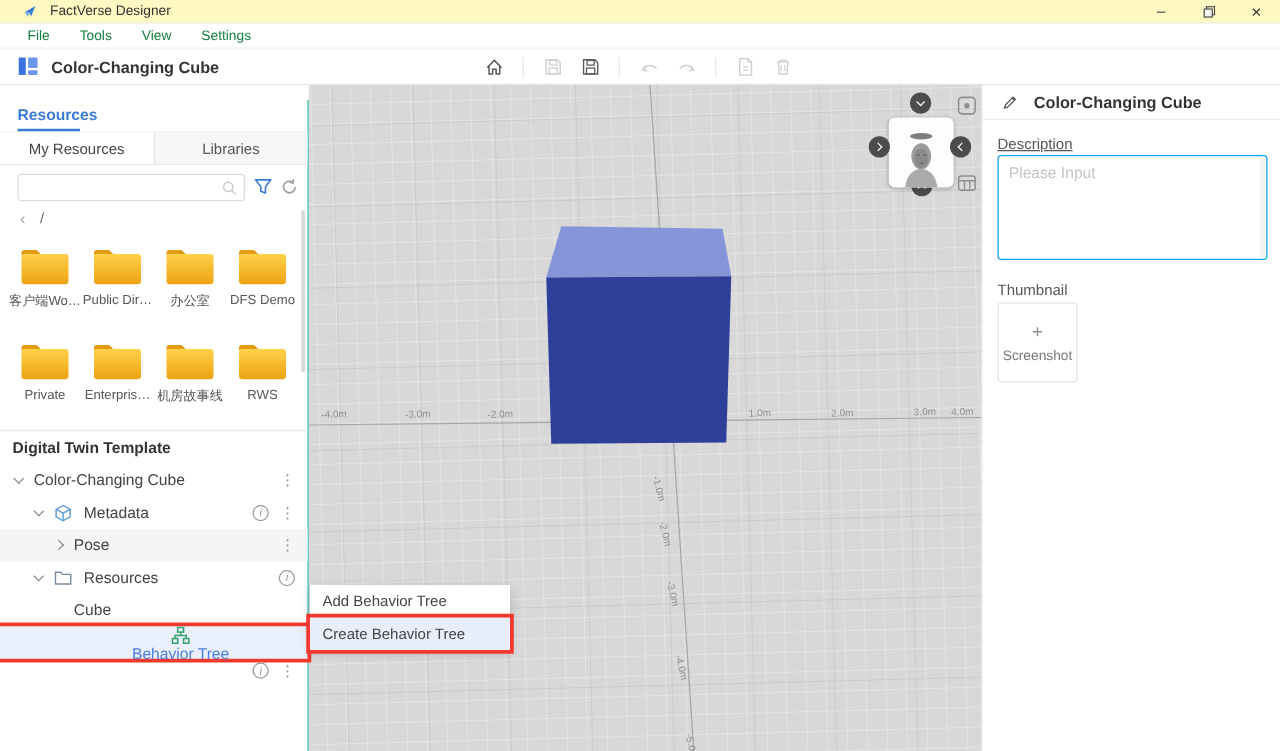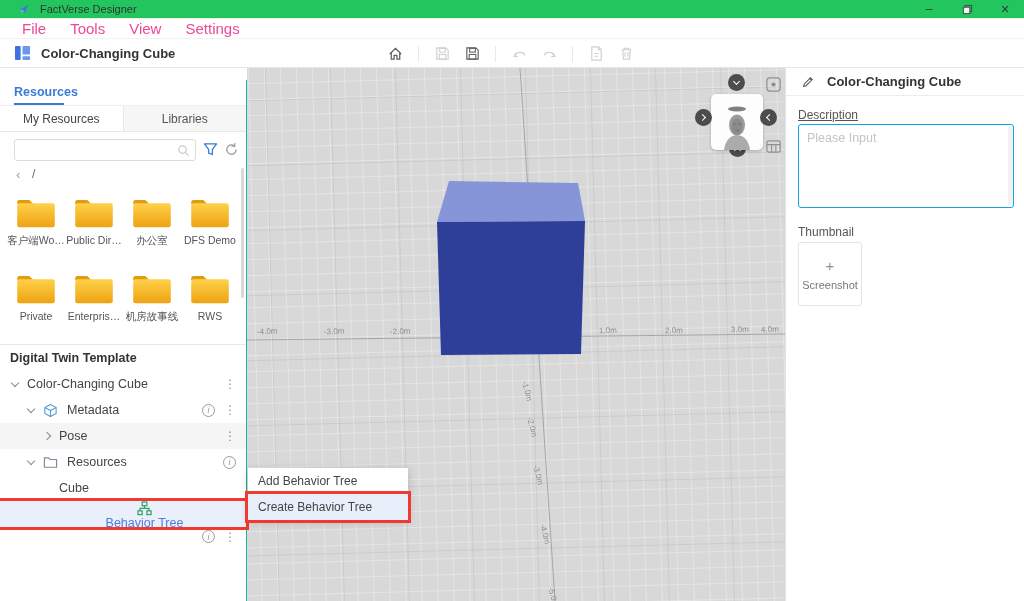--- a/index.html
+++ b/index.html
@@ -2,31 +2,31 @@
 <html style="--ann: #f2392e;"><head>
 <meta charset="utf-8">
 <style>
   * { margin:0; padding:0; box-sizing:border-box; }
   html,body { width:1024px; height:601px; overflow:hidden; background:#fff;
     font-family:"Liberation Sans", sans-serif; color:#444; }
   .app { position:relative; width:1024px; height:601px; background:#fff; }
 
   
   .titlebar { position:absolute; left:0; top:0; width:1024px; height:19px;
-    background:#22c55e; display:flex; align-items:center; border-bottom:1px solid #ececec; }
+    background:#fef9c3; display:flex; align-items:center; border-bottom:1px solid #ececec; }
   .titlebar .logo { width:12px; height:12px; margin-left:18px; }
   .titlebar .app-title { font-size:11px; color:#333; margin-left:10px; }
   .win-controls { margin-left:auto; display:flex; align-items:center; height:100%; }
   .win-btn { width:38px; height:100%; display:flex; align-items:center; justify-content:center;
     font-size:12px; color:#333; cursor:default; }
 
   
   .menubar { position:absolute; left:0; top:19px; width:1024px; height:20px; background:#fff;
     display:flex; align-items:center; border-bottom:1px solid #f2f2f2; }
-  .menu-item { font-size:15px; color:#ec4899; padding:0 12px; }
+  .menu-item { font-size:11px; color:#15803d; padding:0 12px; }
   .menu-item:first-child { margin-left:10px; }
 
   
   .toolbar { position:absolute; left:0; top:39px; width:1024px; height:29px; background:#fff;
     border-bottom:1px solid #e6e6e6; display:flex; align-items:center; }
   .doc-icon { width:17px; height:16px; margin-left:14px; }
   .doc-title { font-size:13px; font-weight:bold; color:#333; margin-left:10px; }
   .tb-icons { position:absolute; left:380px; top:0; height:29px; display:flex; align-items:center; }
   .tb-btn { width:30px; height:22px; display:flex; align-items:center; justify-content:center; color:#5c5c5c; }
   .tb-btn svg { width:17px; height:17px; }

